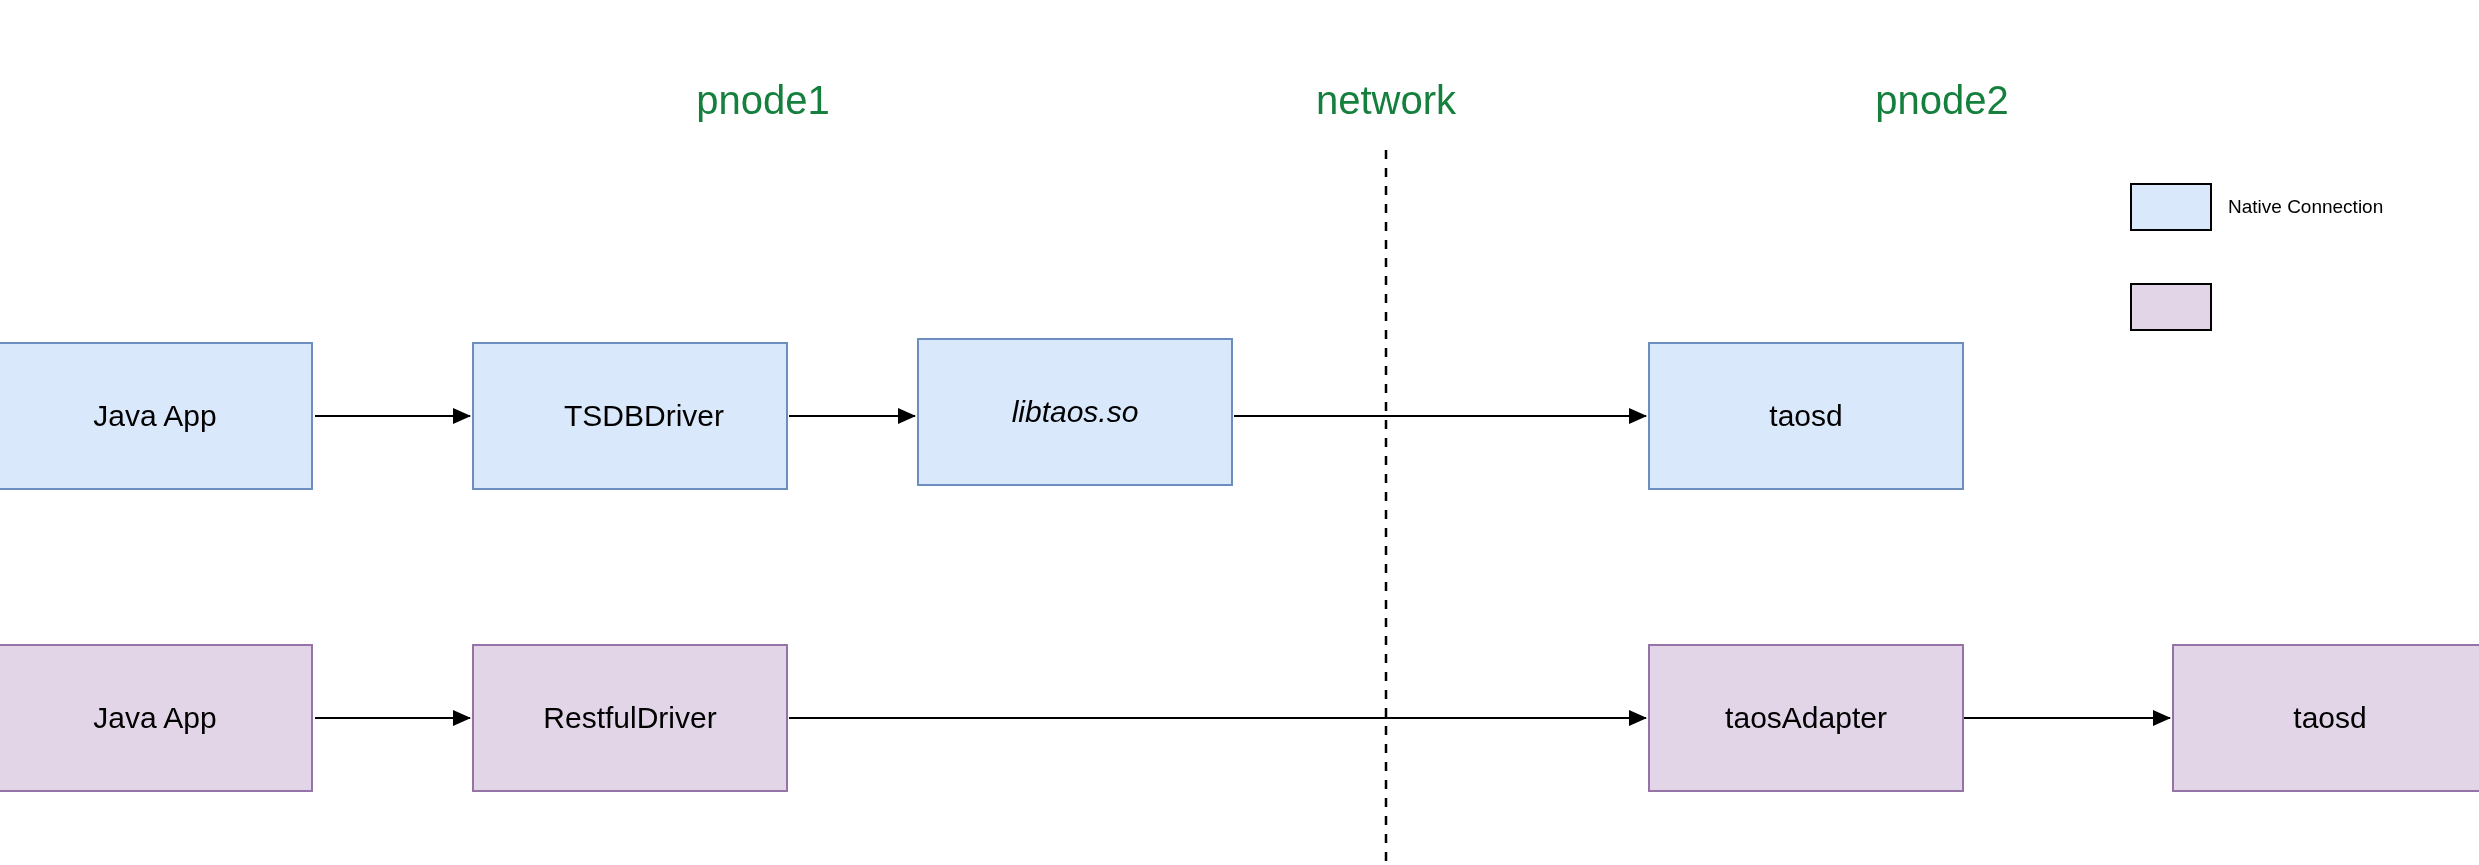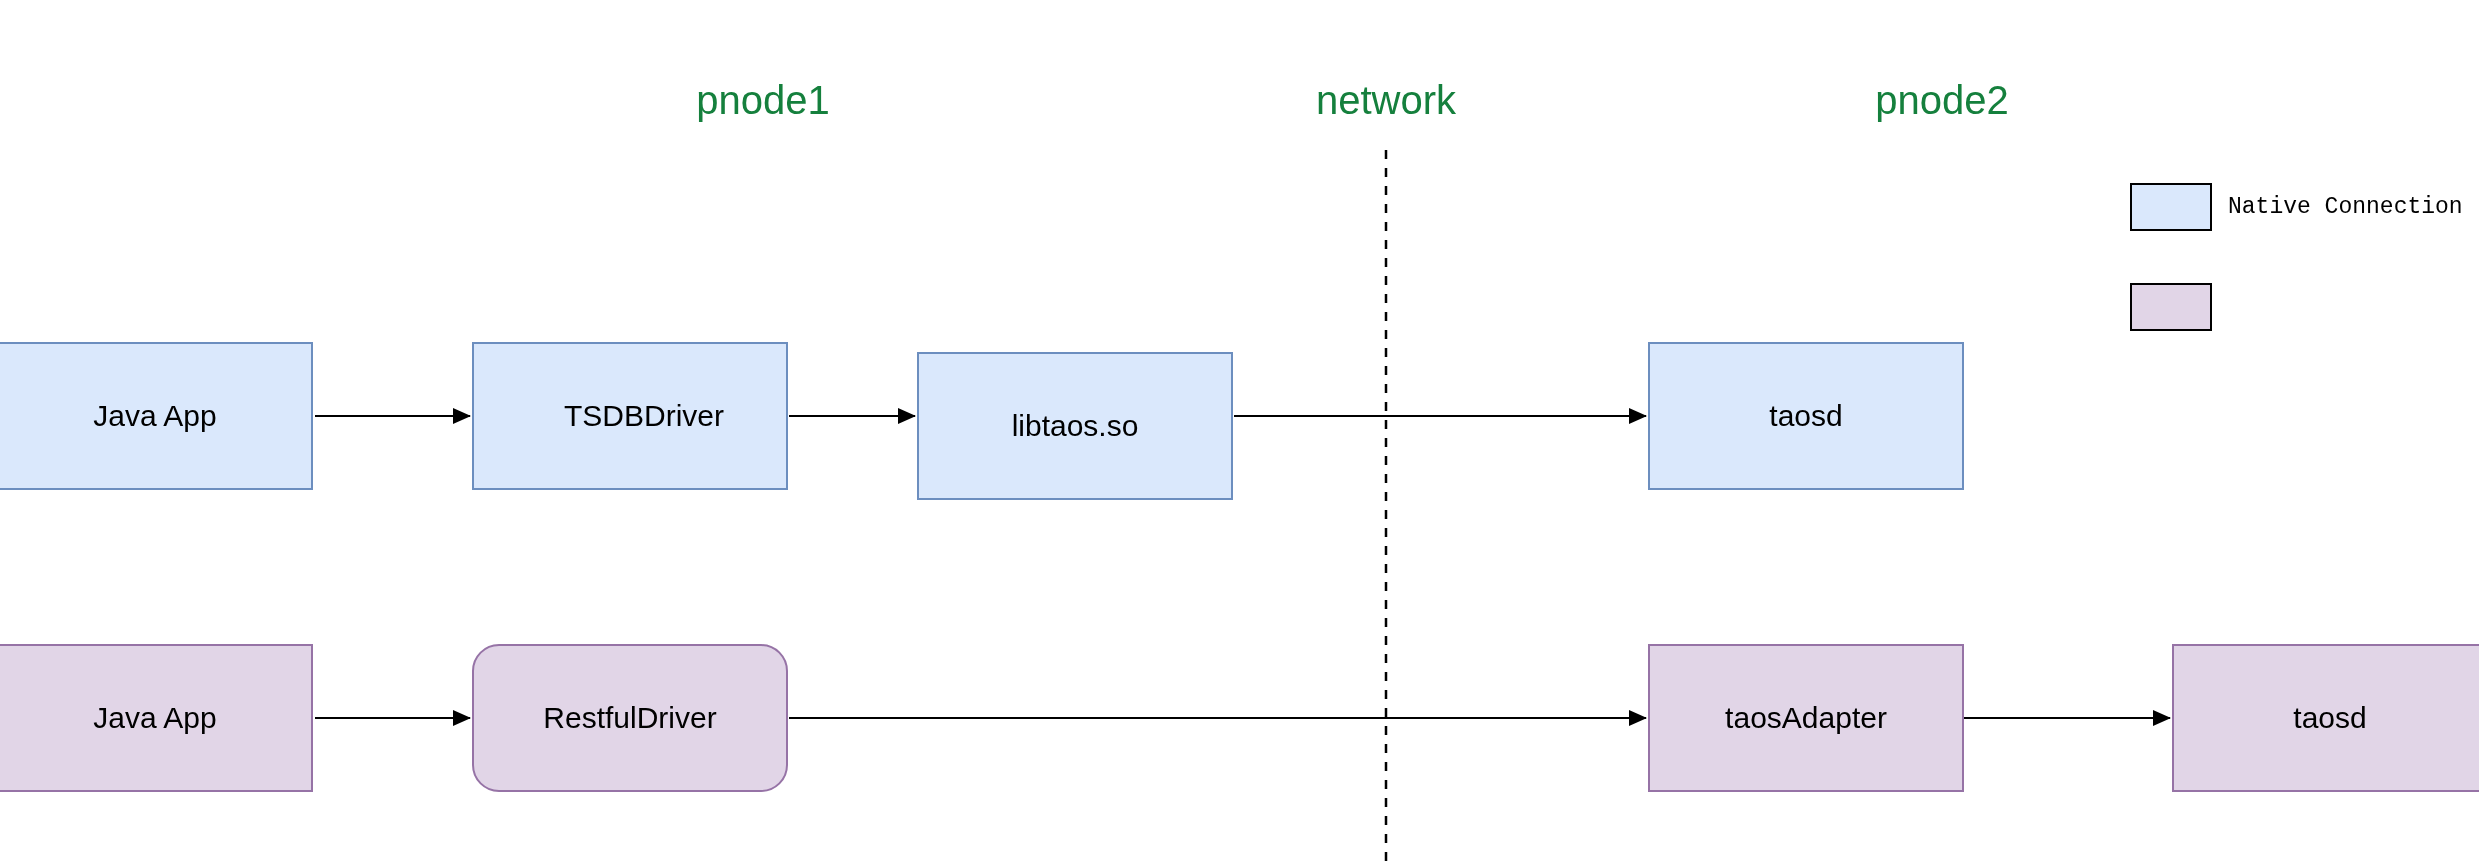--- a/index.html
+++ b/index.html
@@ -51,24 +51,23 @@
   }
   .legend-swatch {
     position: absolute;
     width: 82px;
     height: 48px;
     box-sizing: border-box;
     border: 2px solid #000;
   }
   .legend-label {
     position: absolute;
-    font-size: 23px;
+    font-size: 19px;
     line-height: 48px;
     white-space: nowrap;
-    font-family: Liberation Mono, monospace;
   }
   svg.overlay {
     position: absolute;
     left: 0;
     top: 0;
     width: 2479px;
     height: 865px;
     pointer-events: none;
   }
   .flow-line {
@@ -108,25 +107,25 @@
     <line class="flow-line" x1="789" y1="416" x2="915" y2="416" marker-end="url(#ah)"></line>
     <line class="flow-line" x1="1234" y1="416" x2="1646" y2="416" marker-end="url(#ah)"></line>
 
     <line class="flow-line" x1="315" y1="718" x2="470" y2="718" marker-end="url(#ah)"></line>
     <line class="flow-line" x1="789" y1="718" x2="1646" y2="718" marker-end="url(#ah)"></line>
     <line class="flow-line" x1="1964" y1="718" x2="2170" y2="718" marker-end="url(#ah)"></line>
   </svg>
 
   <div class="node native" style="left: -3px; top: 342px;">Java App</div>
   <div class="node native" style="left: 472px; top: 342px; padding-left: 28px;">TSDBDriver</div>
-  <div class="node native" style="left: 917px; top: 352px;">libtaos.so</div>
+  <div class="node native" style="left: 917px; top: 338px; font-style: italic;">libtaos.so</div>
   <div class="node native" style="left: 1648px; top: 342px;">taosd</div>
 
   <div class="node rest" style="left: -3px; top: 644px;">Java App</div>
-  <div class="node rest" style="left: 472px; top: 644px; border-radius: 27px;">RestfulDriver</div>
+  <div class="node rest" style="left: 472px; top: 644px;">RestfulDriver</div>
   <div class="node rest" style="left: 1648px; top: 644px; text-align: right;">taosAdapter</div>
   <div class="node rest" style="left: 2172px; top: 644px;">taosd</div>
 
   <div class="legend-swatch native" style="left: 2130px; top: 183px;"></div>
   <div class="legend-label" style="left: 2228px; top: 183px;">Native Connection</div>
 
   <div class="legend-swatch rest" style="left: 2130px; top: 283px;"></div>
 
 </div>
 

